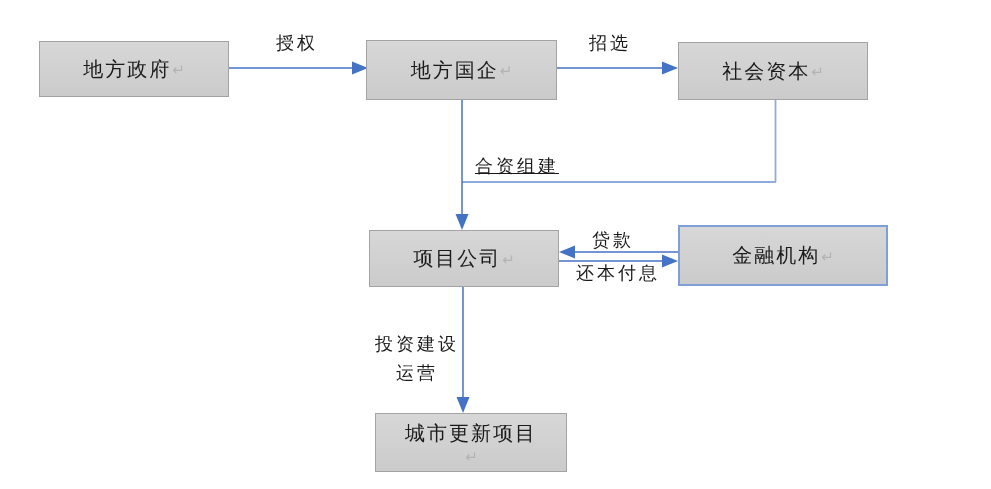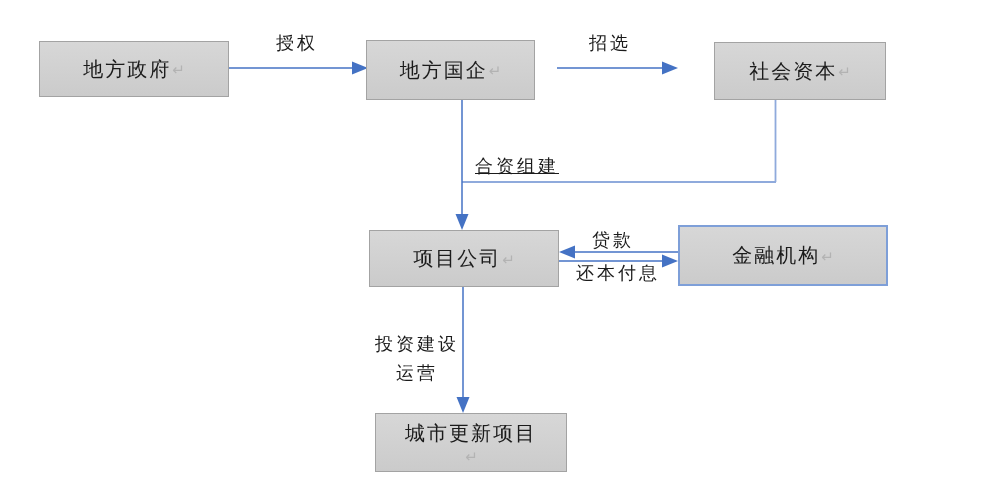--- a/index.html
+++ b/index.html
@@ -70,22 +70,22 @@
   }
   .edge-label.centered {
     transform: translateX(-50%);
     text-align: center;
   }
   .edge-label.two-line {
     line-height: 29px;
   }
   
   #node-gov     { left: 39px;  top: 41px;  width: 190px; height: 56px; }
-  #node-soe     { left: 366px; top: 40px;  width: 169px; height: 60px; }
-  #node-social  { left: 678px; top: 42px;  width: 172px; height: 58px; margin-left: 36px; }
+  #node-soe     { left: 366px; top: 40px;  width: 191px; height: 60px; }
+  #node-social  { left: 678px; top: 42px;  width: 190px; height: 58px; }
   #node-project { left: 369px; top: 230px; width: 190px; height: 57px; }
   #node-finance { left: 678px; top: 225px; width: 210px; height: 61px; }
   #node-urban   { left: 375px; top: 413px; width: 192px; height: 59px; flex-direction: column; }
   
   #label-authorize { left: 297px; top: 32px; }
   #label-recruit   { left: 610px; top: 32px; }
   #label-jv        { left: 475px; top: 155px; text-decoration: underline; }
   #label-loan      { left: 613px; top: 229px; }
   #label-repay     { left: 618px; top: 262px; }
   #label-invest    { left: 417px; top: 330px; }

